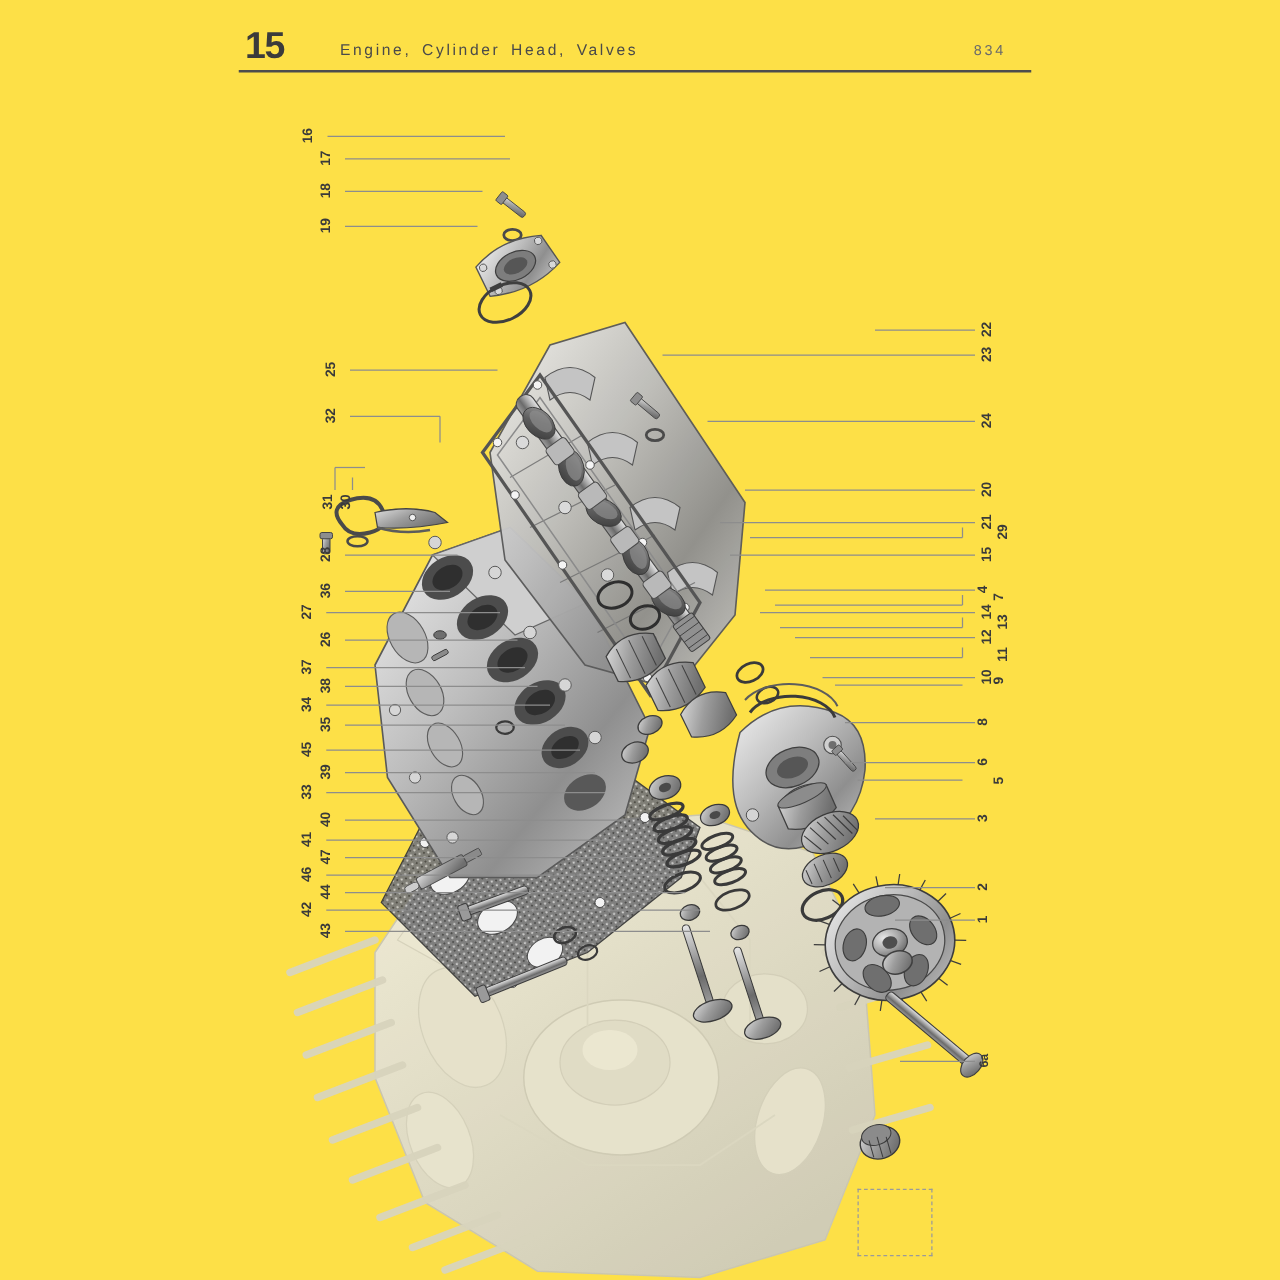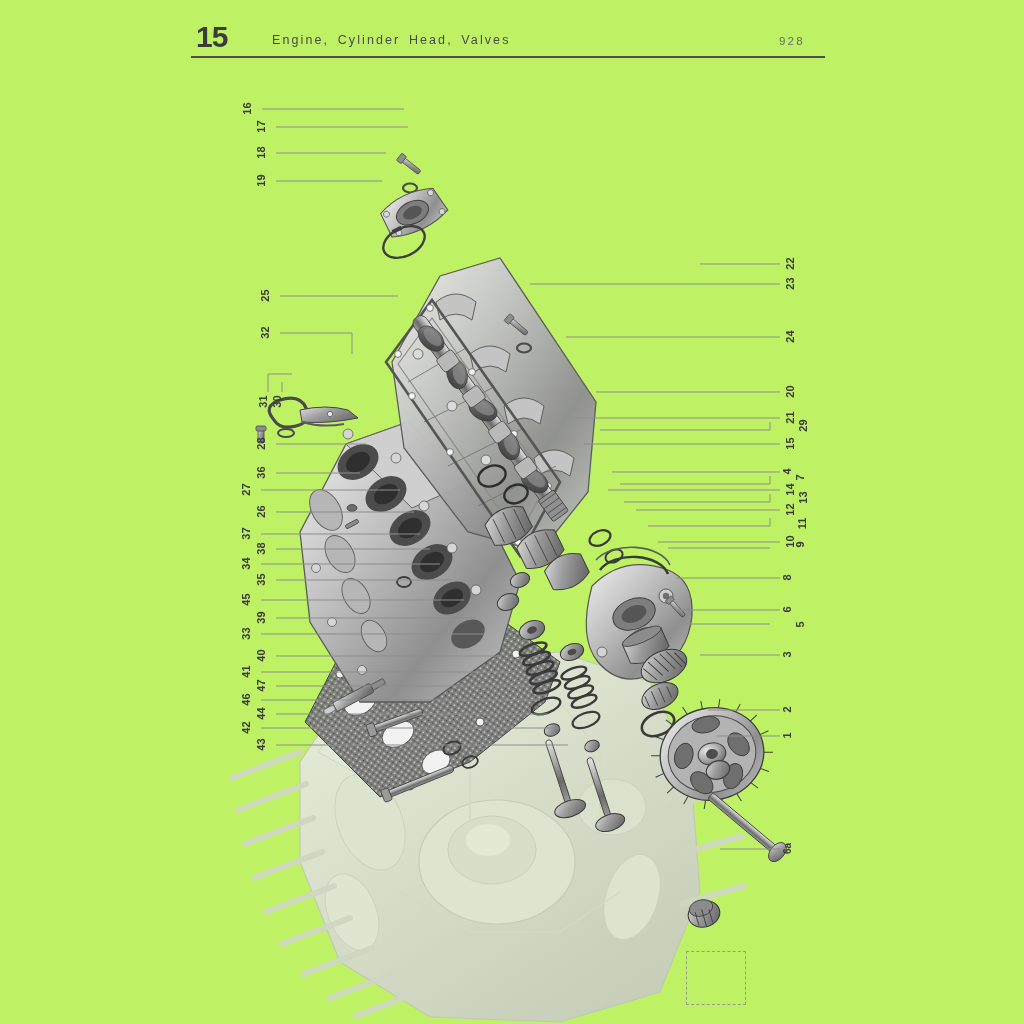--- a/index.html
+++ b/index.html
@@ -6,21 +6,21 @@
   body{
     width:1024px;height:1024px;
     background:#ffffff;
     font-family:"Liberation Sans", sans-serif;
     overflow:hidden;
     position:relative;
     -webkit-font-smoothing:antialiased;
   }
 
   
-  #page{position:absolute;inset:0;background:#bef264;}
+  #page{position:absolute;inset:0;background:#fde047;}
 
   
   #header{position:absolute;left:0;top:0;width:1024px;height:62px;}
   #chapter-num{
     position:absolute;left:196px;top:22px;
     font-size:30px;font-weight:bold;color:#3b3b3b;
     letter-spacing:-1px;line-height:30px;
   }
   #header-title{
     position:absolute;left:272px;top:33px;
@@ -63,21 +63,21 @@
   }
 </style>
 </head>
 <body>
 
 <div id="page">
 
   <div id="header">
     <div id="chapter-num">15</div>
     <div id="header-title">Engine, Cylinder Head, Valves</div>
-    <div id="page-number">928</div>
+    <div id="page-number">834</div>
     <div id="header-rule"></div>
   </div>
 
   <div id="figure">
     <svg width="1024" height="962" viewBox="0 0 1024 962">
       <defs>
         <linearGradient id="metalA" x1="0" y1="0" x2="1" y2="1">
           <stop offset="0%" stop-color="#f0f0f0"></stop>
           <stop offset="40%" stop-color="#bdbdbd"></stop>
           <stop offset="70%" stop-color="#8f8f8f"></stop>

